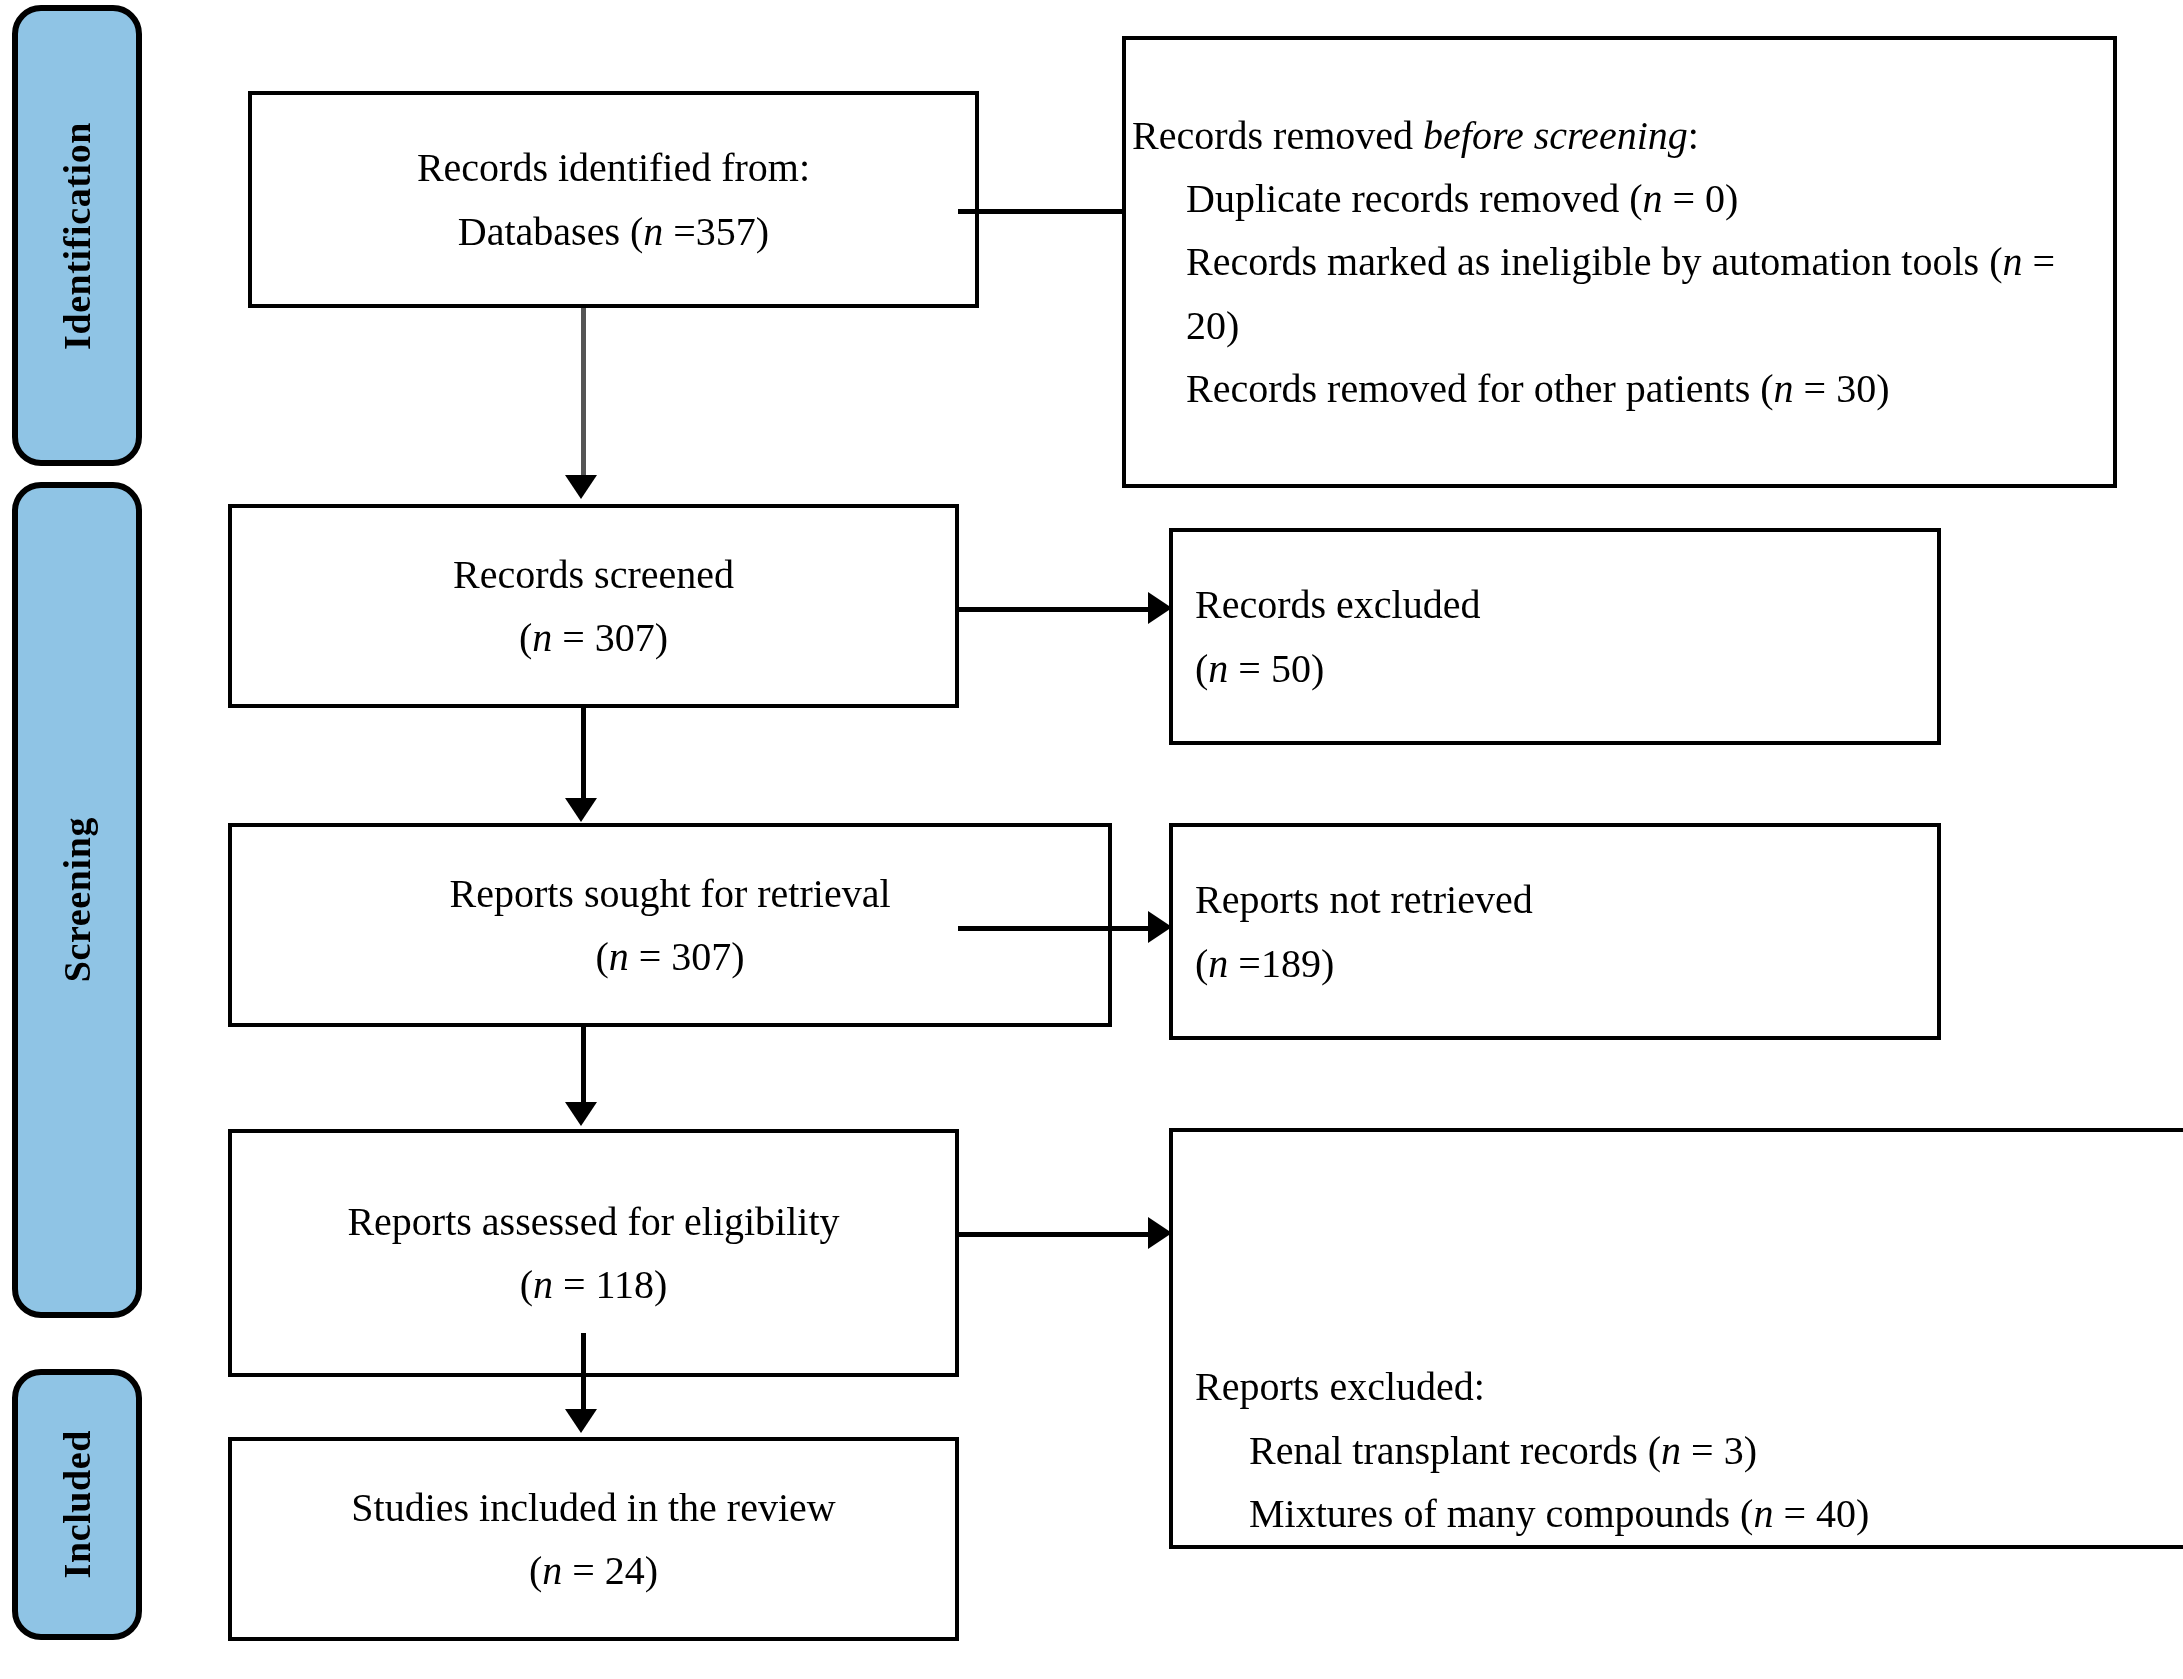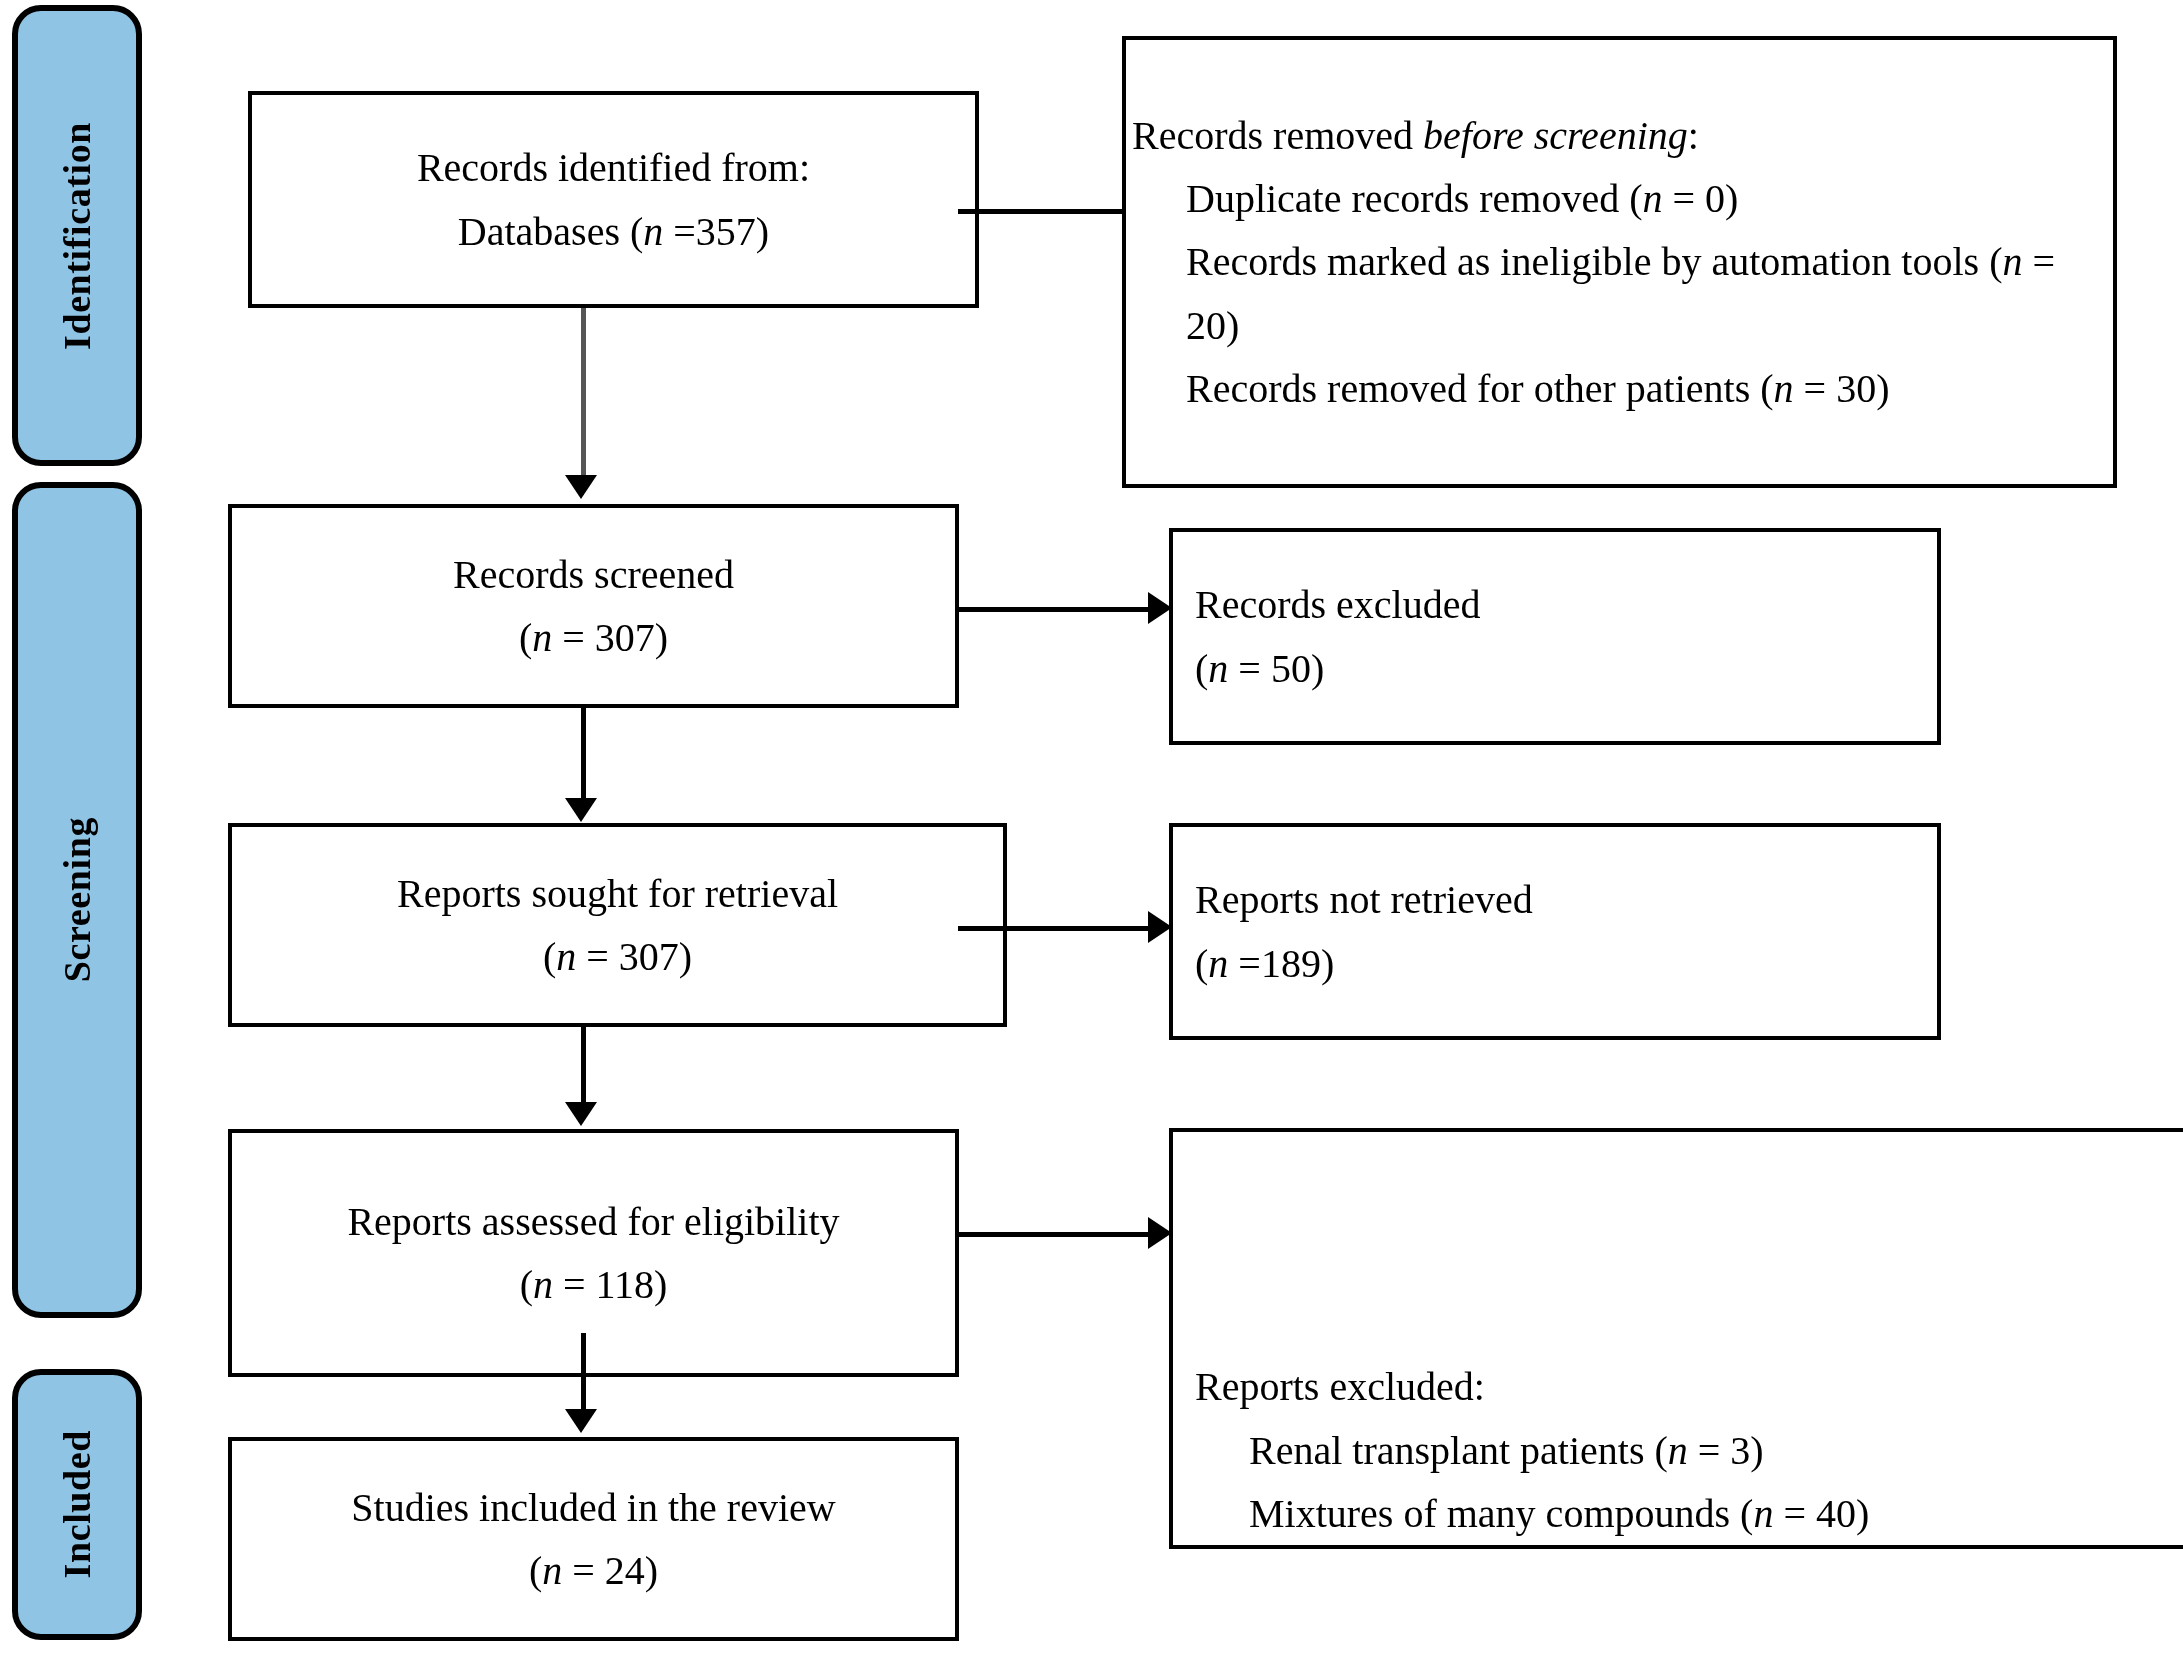--- a/index.html
+++ b/index.html
@@ -125,21 +125,21 @@
   <div class="box left" style="left:1169px;top:528px;width:772px;height:217px;padding:0 22px;">
     <div class="line">Records excluded</div>
     <div class="line">
       <span>(</span><i class="nvar">n</i><span> = 50)</span>
     </div>
   </div>
 
   <div class="vline" style="left:581px;top:708px;height:96px;"></div>
   <div class="arrow-down" style="left:565px;top:798px;"></div>
 
-  <div class="box center" style="left:228px;top:823px;width:779px;height:204px;">
+  <div class="box center" style="left:228px;top:823px;width:884px;height:204px;">
     <div class="line">Reports sought for retrieval</div>
     <div class="line">
       <span>(</span><i class="nvar">n</i><span> = 307)</span>
     </div>
   </div>
 
   <div class="hline" style="left:958px;top:926px;width:199px;"></div>
   <div class="arrow-right" style="left:1148px;top:911px;"></div>
 
   <div class="box left" style="left:1169px;top:823px;width:772px;height:217px;padding:0 22px;">
@@ -160,21 +160,21 @@
   </div>
 
   <div class="hline" style="left:958px;top:1232px;width:199px;"></div>
   <div class="arrow-right" style="left:1148px;top:1217px;"></div>
 
   <div class="box left" style="left:1169px;top:1128px;width:1035px;height:421px;padding:0 22px;justify-content:flex-end;">
     <div class="line">Reports excluded:</div>
 
 
     <div class="line indent">
-      <span>Renal transplant patients (</span><i class="nvar">n</i><span> = 3)</span>
+      <span>Renal transplant records (</span><i class="nvar">n</i><span> = 3)</span>
     </div>
 
     <div class="line indent">
       <span>Mixtures of many compounds (</span><i class="nvar">n</i><span> = 40)</span>
     </div>
   </div>
 
   <div class="vline" style="left:581px;top:1333px;height:82px;"></div>
   <div class="arrow-down" style="left:565px;top:1409px;"></div>
 

